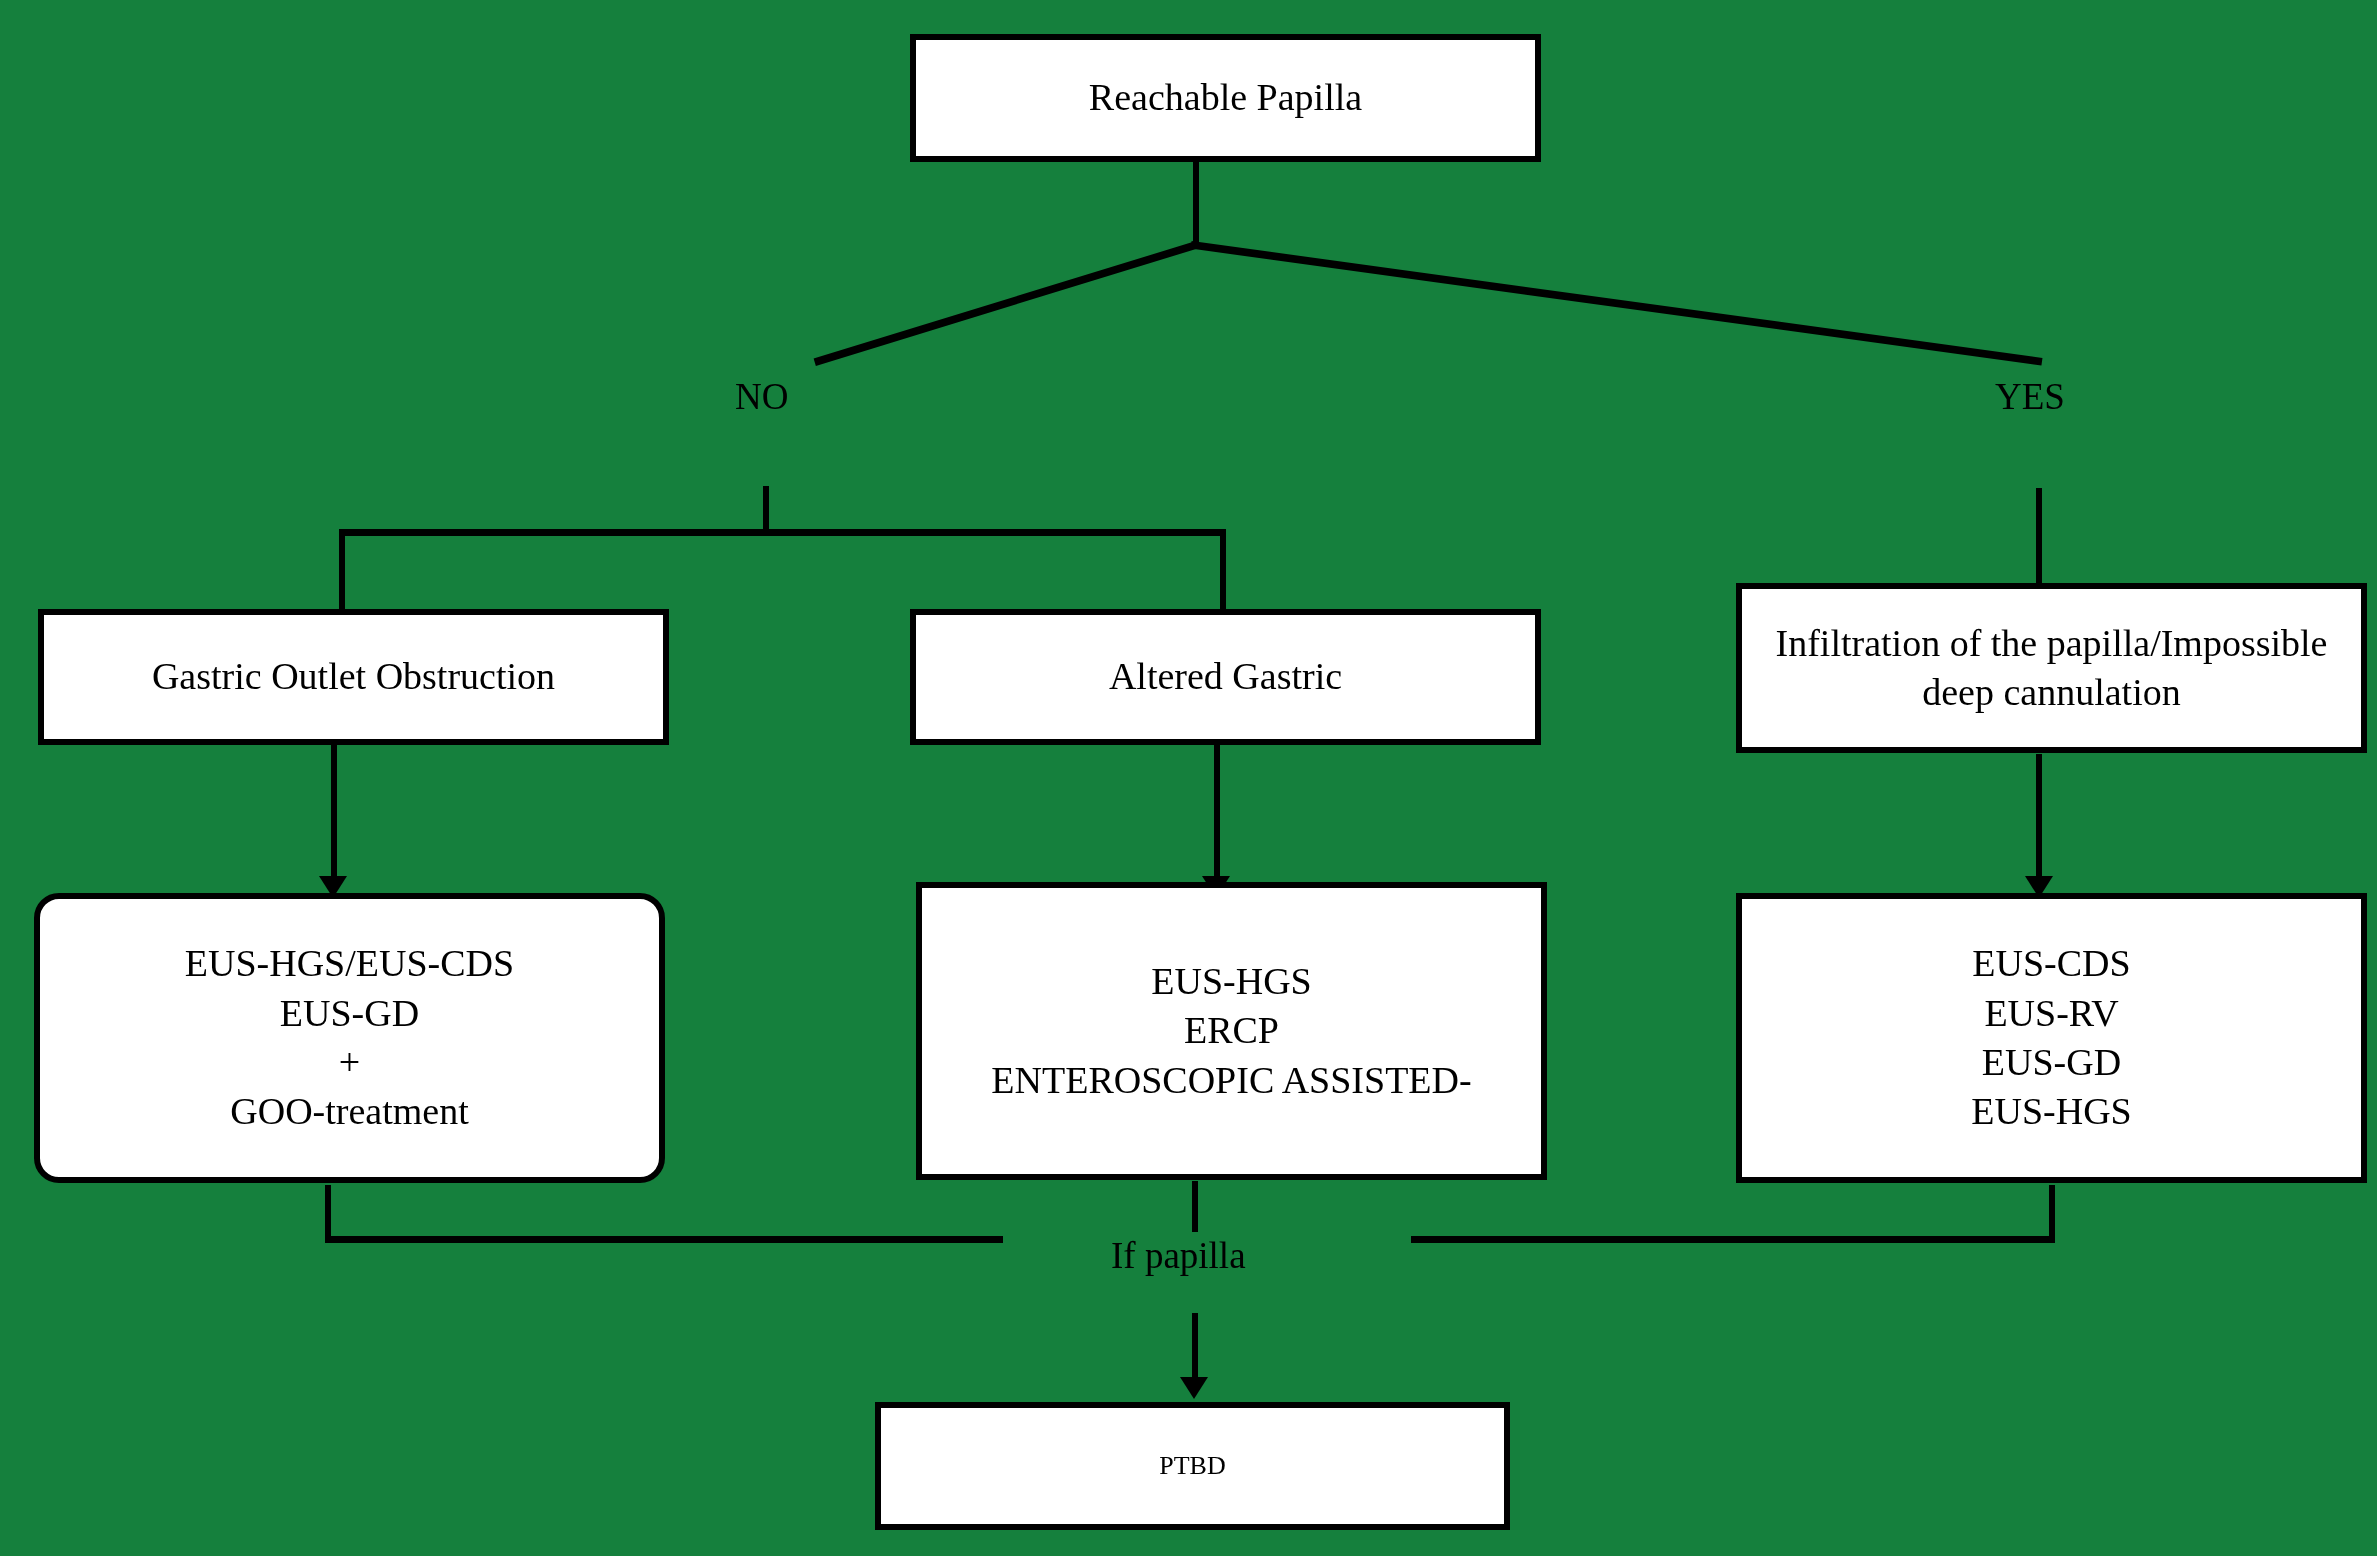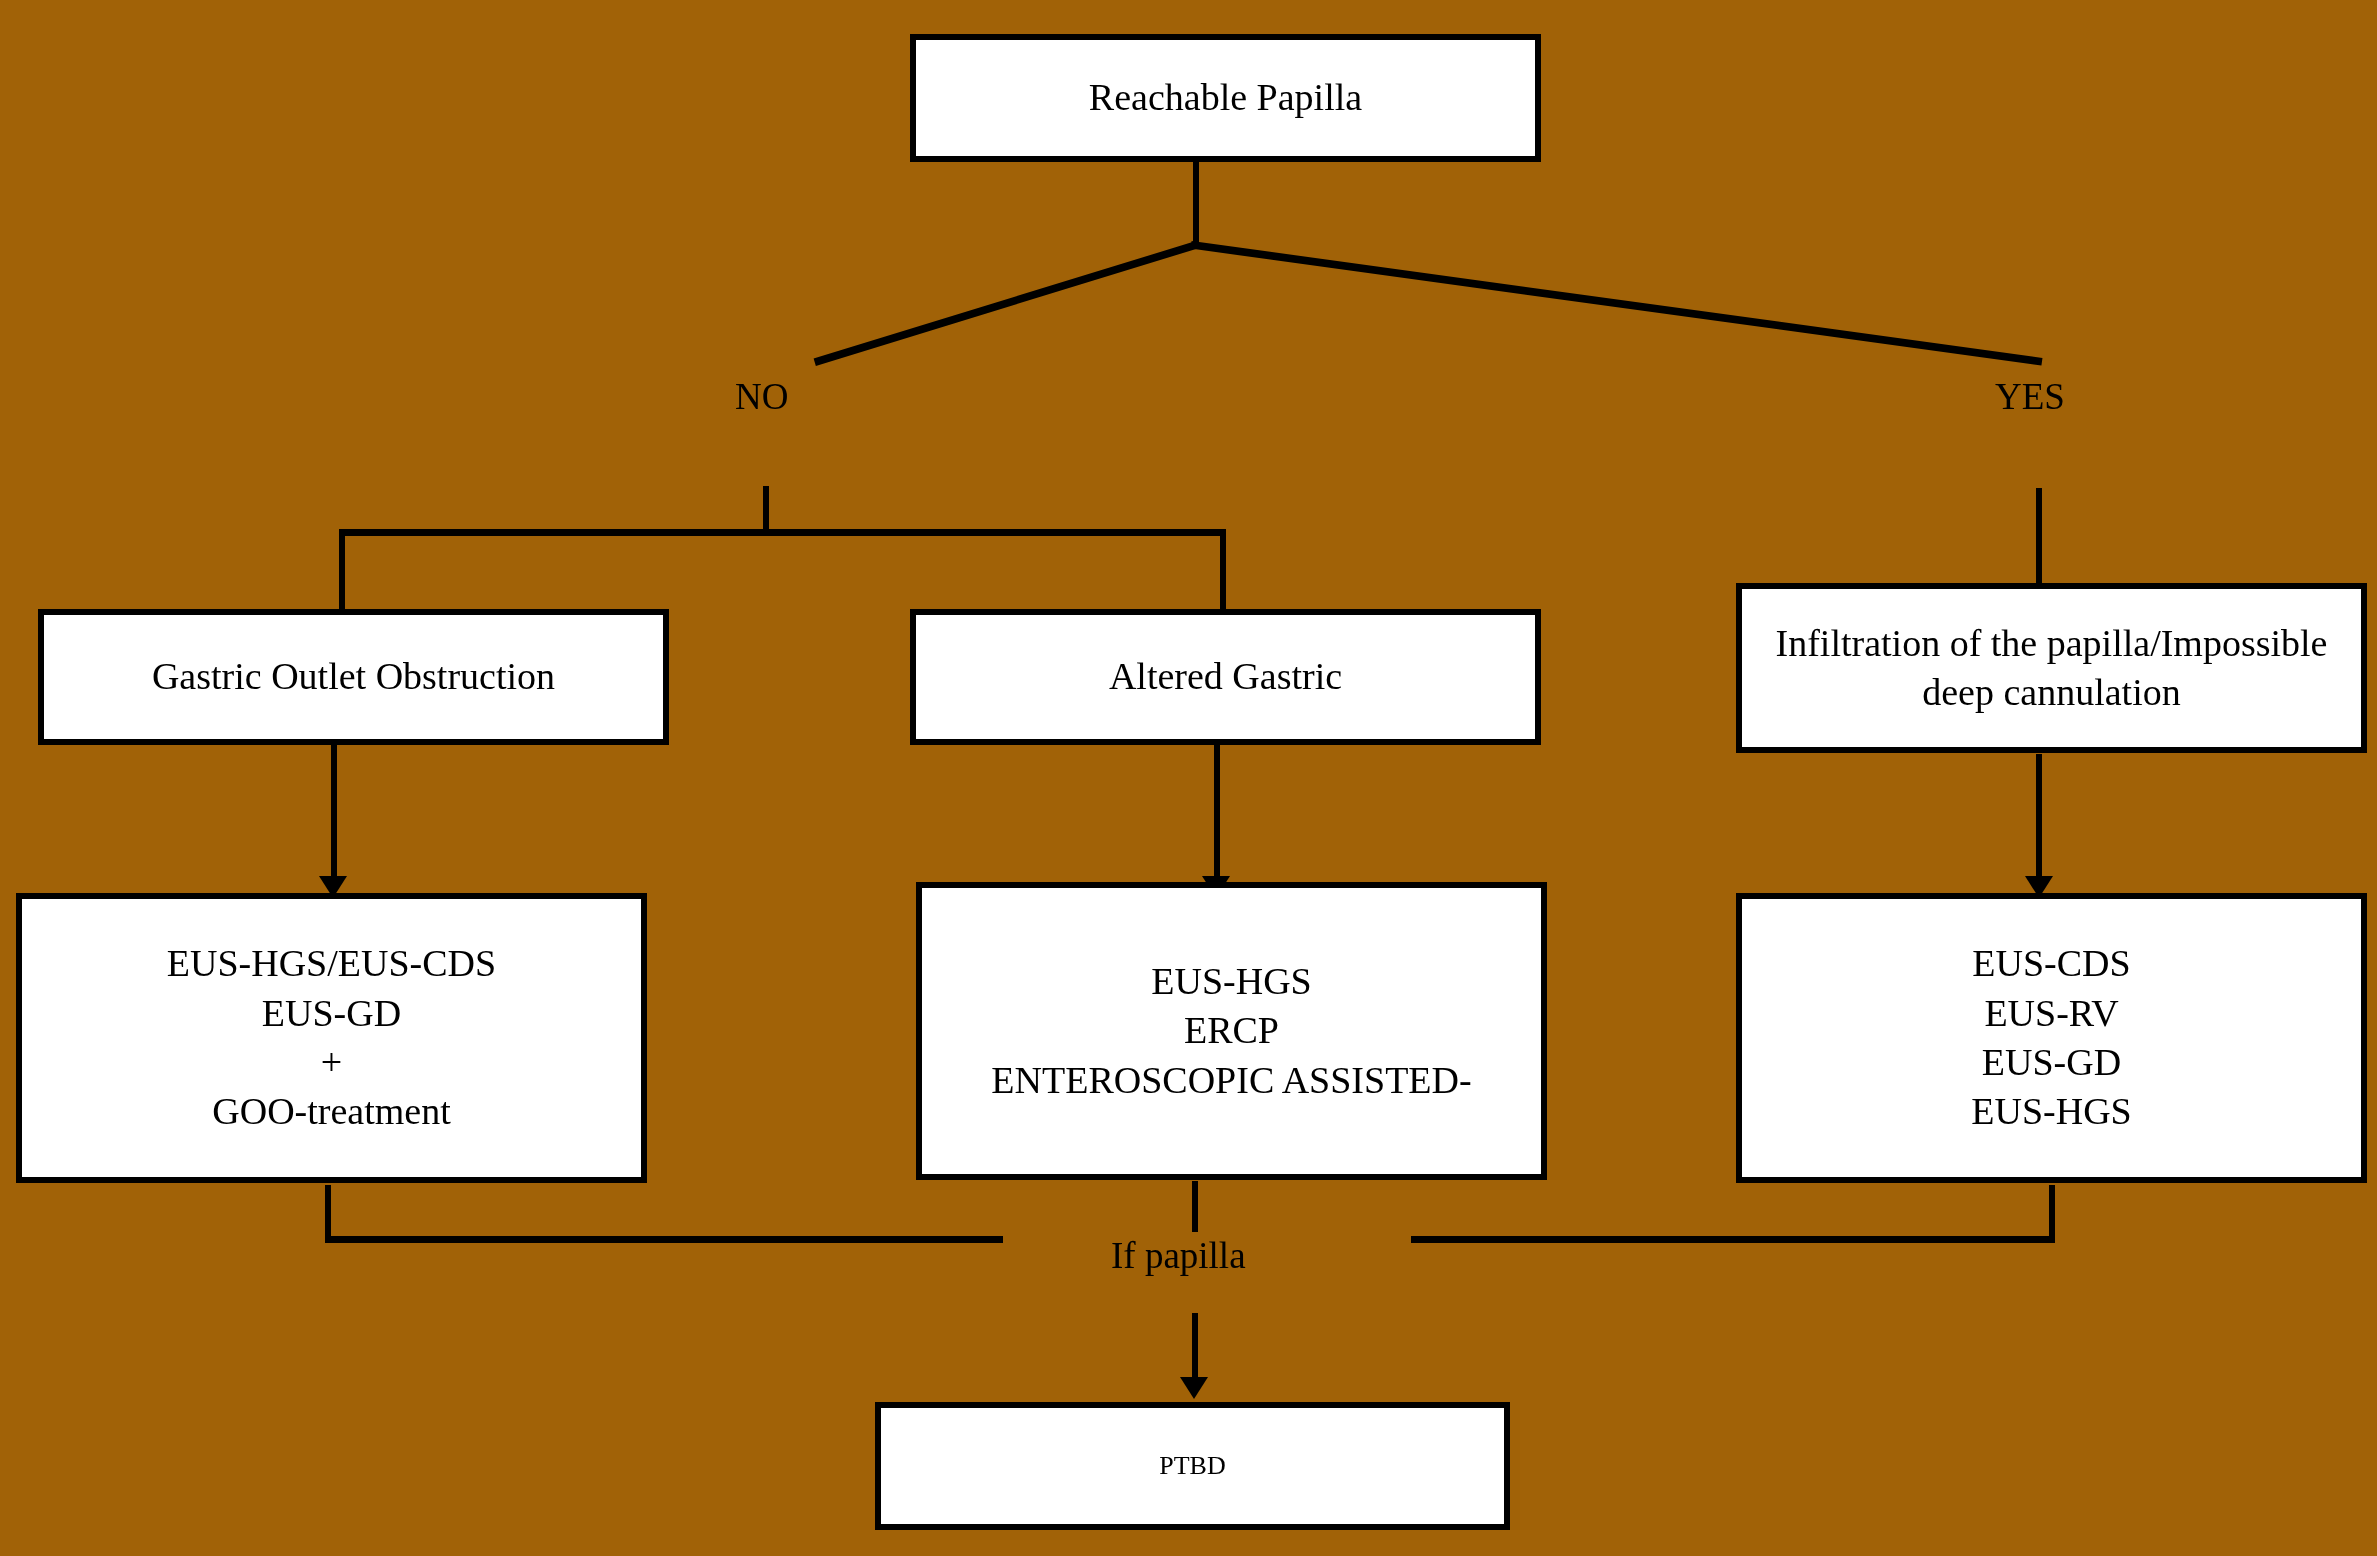--- a/index.html
+++ b/index.html
@@ -9,21 +9,21 @@
     background: #ffffff;
   }
   body {
     font-family: "Liberation Serif", "DejaVu Serif", serif;
     color: #000000;
   }
   #canvas {
     position: relative;
     width: 2377px;
     height: 1557px;
-    background: #a16207;
+    background: #15803d;
     overflow: hidden;
   }
   
   .node {
     position: absolute;
     box-sizing: border-box;
     background: #ffffff;
     border: 6px solid #000000;
     display: flex;
     align-items: center;
@@ -131,21 +131,21 @@
 
   <div class="vline" style="left:331px; top:745px; height:143px;"></div>
   <div class="arrowhead" style="left:319px; top:876px;"></div>
 
   <div class="vline" style="left:1214px; top:745px; height:143px;"></div>
   <div class="arrowhead" style="left:1202px; top:876px;"></div>
 
   <div class="vline" style="left:2036px; top:754px; height:135px;"></div>
   <div class="arrowhead" style="left:2025px; top:876px;"></div>
 
-  <div class="node t-leaf" style="left:16px; top:893px; width:631px; height:290px;">
+  <div class="node t-leaf" style="left:34px; top:893px; width:631px; height:290px;border-radius:25px;">
     <span class="lines">
       <span class="line">EUS-HGS/EUS-CDS</span>
       <span class="line">EUS-GD</span>
       <span class="line">+</span>
       <span class="line">GOO-treatment</span>
     </span>
   </div>
 
   <div class="node t-leaf" style="left:916px; top:882px; width:631px; height:298px;">
     <span class="lines">

